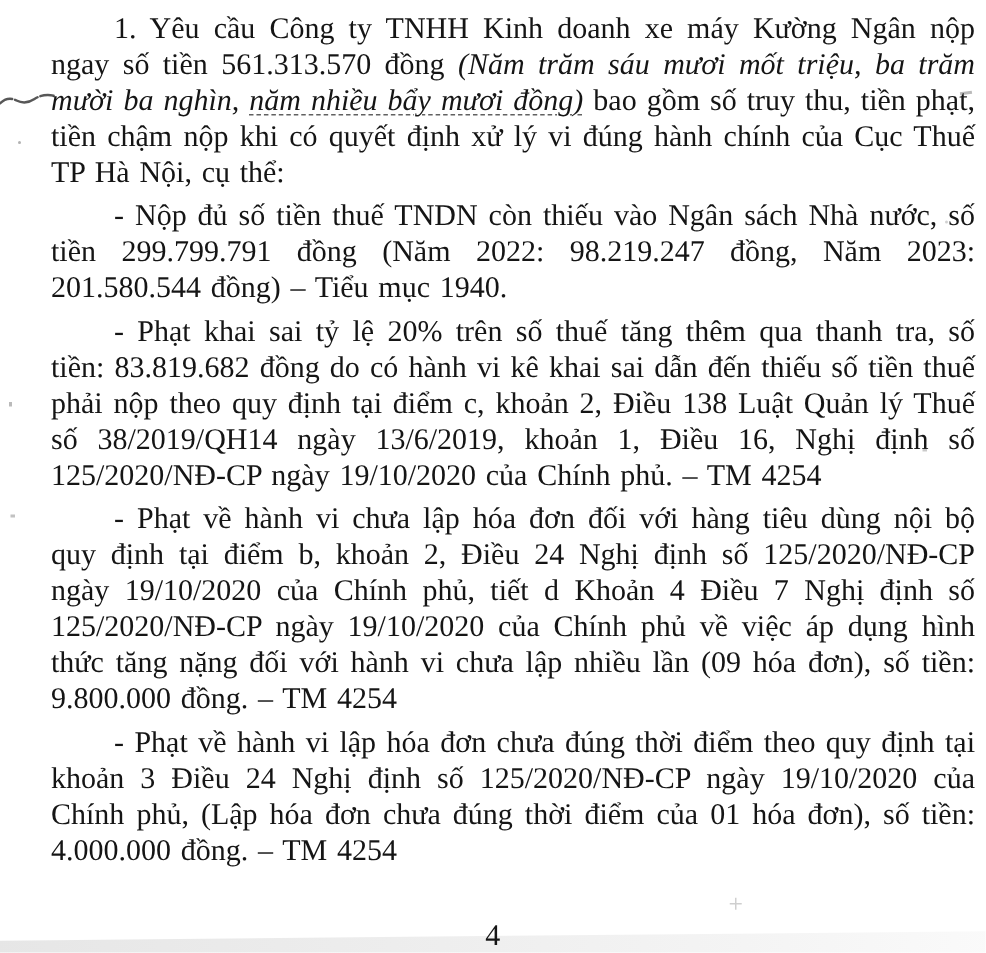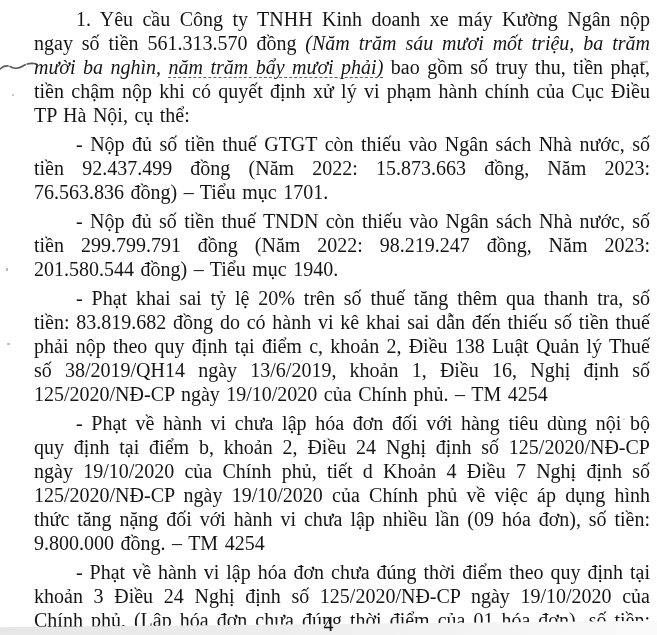--- a/index.html
+++ b/index.html
@@ -57,23 +57,22 @@
     position:absolute;left:486px;top:598px;z-index:2;opacity:.4;
   }
 </style>
 </head>
 <body>
 
 <div class="page">
 
   <div class="content">
 
-    <p class="para"><span>1. Yêu cầu Công ty TNHH Kinh doanh xe máy Kường Ngân nộp ngay số tiền 561.313.570 đồng </span><span class="it">(Năm trăm sáu mươi mốt triệu, ba trăm mười ba nghìn, </span><span class="it u">năm trăm bẩy mươi phải)</span><span> bao gồm số truy thu, tiền phạt, tiền chậm nộp khi có quyết định xử lý vi phạm hành chính của Cục Điều TP Hà Nội, cụ thể:</span></p>
+    <p class="para"><span>1. Yêu cầu Công ty TNHH Kinh doanh xe máy Kường Ngân nộp ngay số tiền 561.313.570 đồng </span><span class="it">(Năm trăm sáu mươi mốt triệu, ba trăm mười ba nghìn, </span><span class="it u">năm nhiều bẩy mươi đồng)</span><span> bao gồm số truy thu, tiền phạt, tiền chậm nộp khi có quyết định xử lý vi đúng hành chính của Cục Thuế TP Hà Nội, cụ thể:</span></p>
 
-    <p class="para"><span>- Nộp đủ số tiền thuế GTGT còn thiếu vào Ngân sách Nhà nước, số tiền 92.437.499 đồng (Năm 2022: 15.873.663 đồng, Năm 2023: 76.563.836 đồng) – Tiểu mục 1701.</span></p>
 
     <p class="para"><span>- Nộp đủ số tiền thuế TNDN còn thiếu vào Ngân sách Nhà nước, số tiền 299.799.791 đồng (Năm 2022: 98.219.247 đồng, Năm 2023: 201.580.544 đồng) – Tiểu mục 1940.</span></p>
 
     <p class="para"><span>- Phạt khai sai tỷ lệ 20% trên số thuế tăng thêm qua thanh tra, số tiền: 83.819.682 đồng do có hành vi kê khai sai dẫn đến thiếu số tiền thuế phải nộp theo quy định tại điểm c, khoản 2, Điều 138 Luật Quản lý Thuế số 38/2019/QH14 ngày 13/6/2019, khoản 1, Điều 16, Nghị định số 125/2020/NĐ-CP ngày 19/10/2020 của Chính phủ. – TM 4254</span></p>
 
     <p class="para"><span>- Phạt về hành vi chưa lập hóa đơn đối với hàng tiêu dùng nội bộ quy định tại điểm b, khoản 2, Điều 24 Nghị định số 125/2020/NĐ-CP ngày 19/10/2020 của Chính phủ, tiết d Khoản 4 Điều 7 Nghị định số 125/2020/NĐ-CP ngày 19/10/2020 của Chính phủ về việc áp dụng hình thức tăng nặng đối với hành vi chưa lập nhiều lần (09 hóa đơn), số tiền: 9.800.000 đồng. – TM 4254</span></p>
 
     <p class="para"><span>- Phạt về hành vi lập hóa đơn chưa đúng thời điểm theo quy định tại khoản 3 Điều 24 Nghị định số 125/2020/NĐ-CP ngày 19/10/2020 của Chính phủ, (Lập hóa đơn chưa đúng thời điểm của 01 hóa đơn), số tiền: 4.000.000 đồng. – TM 4254</span></p>
 
   </div>

